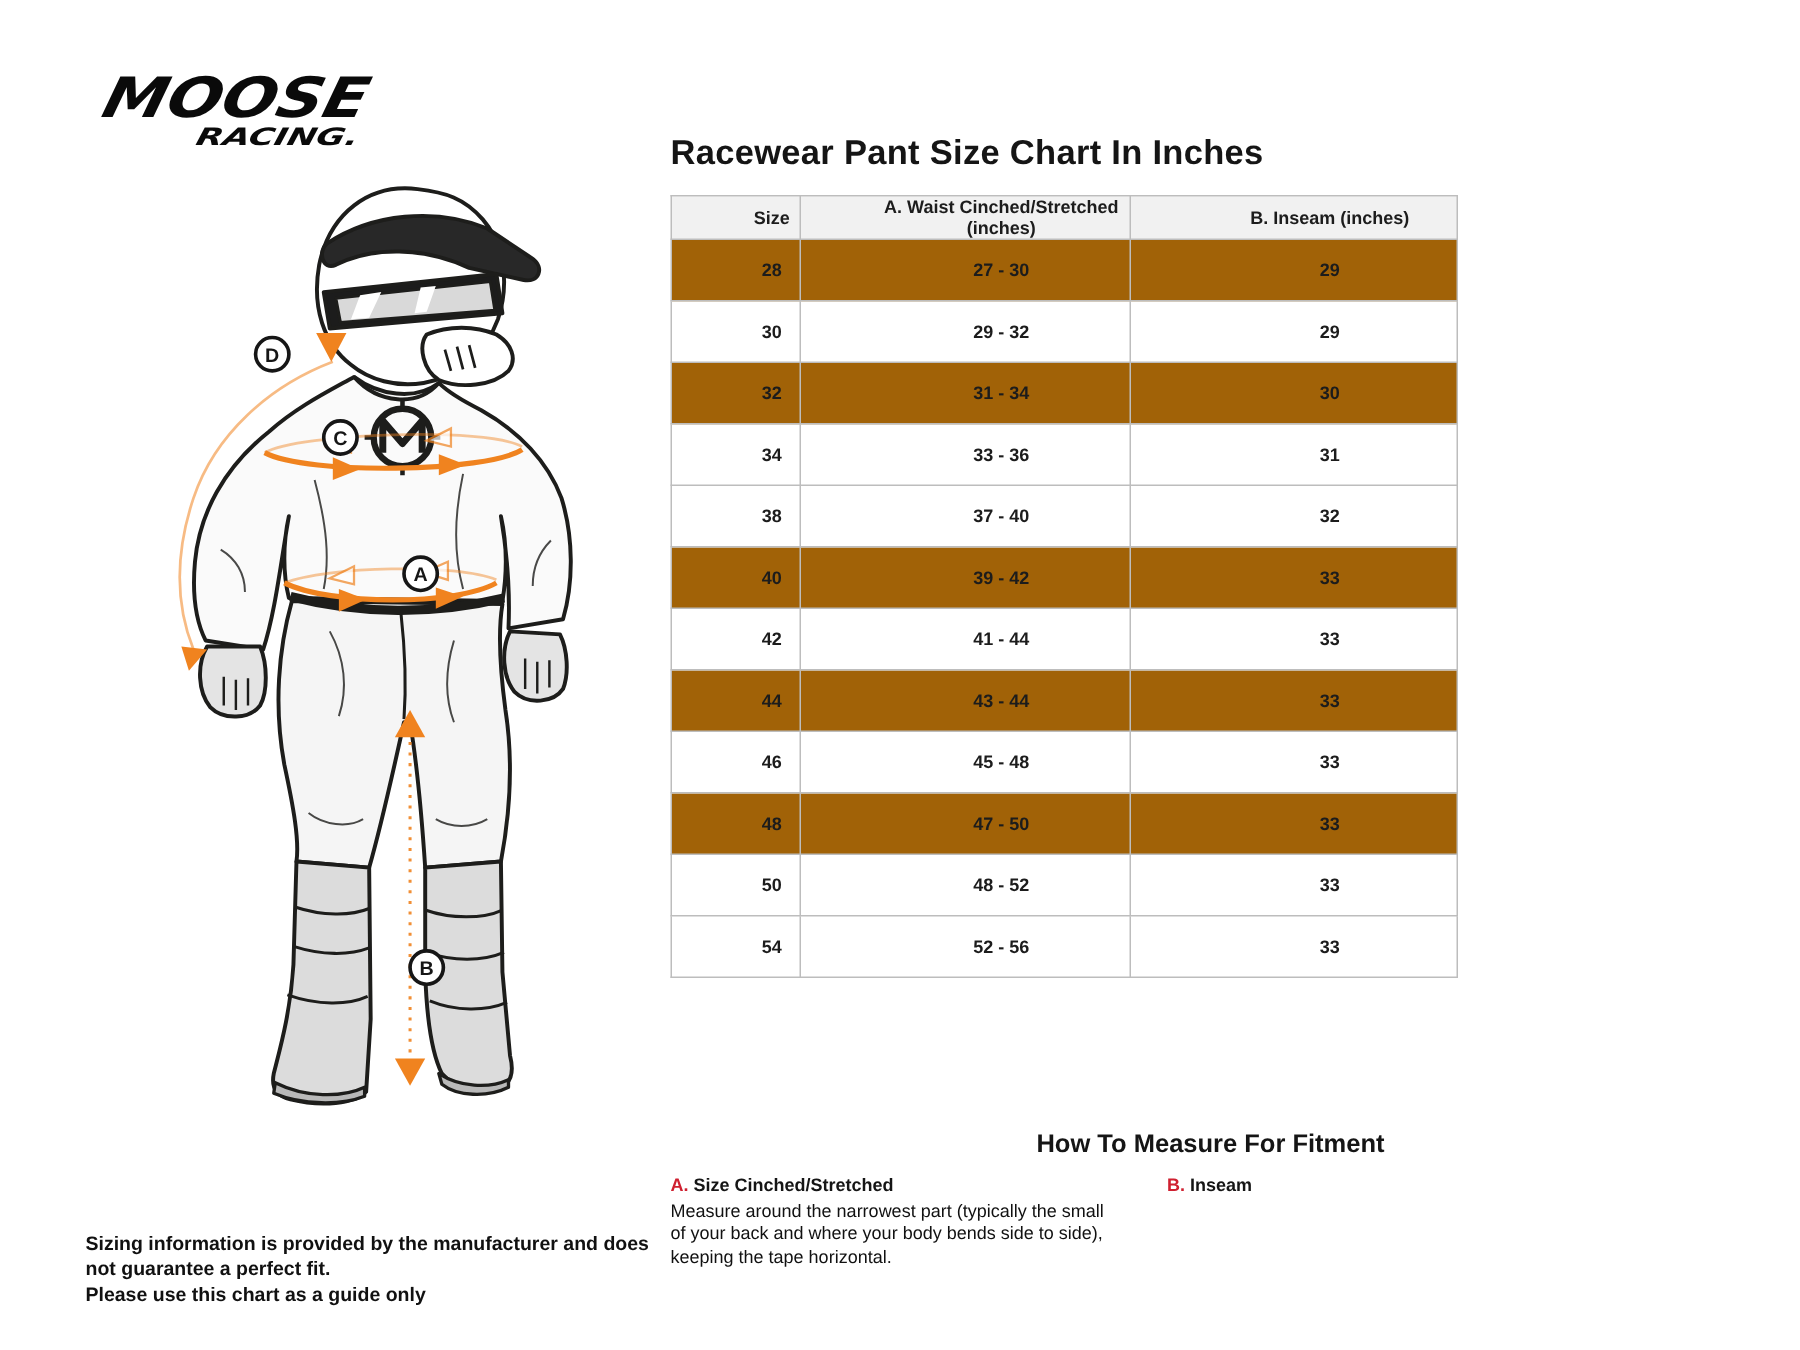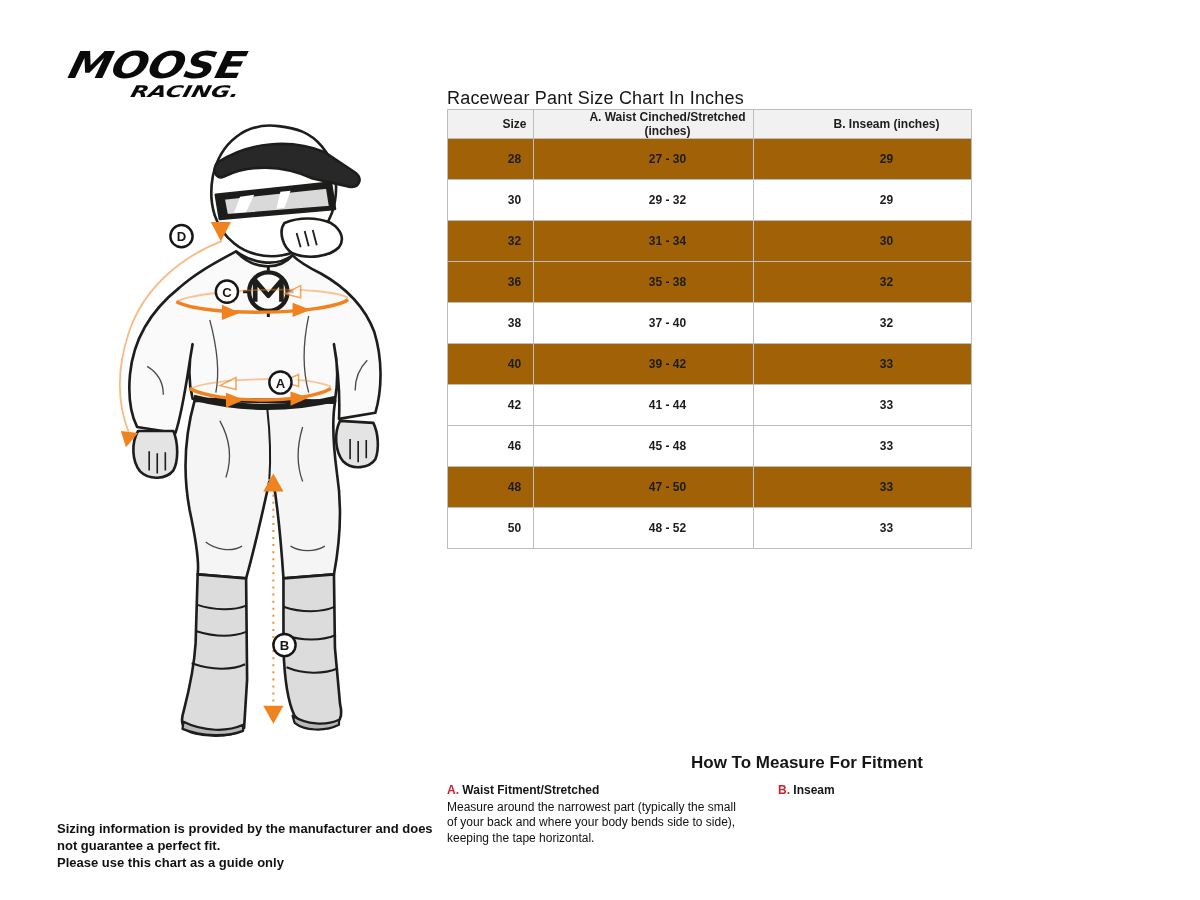--- a/index.html
+++ b/index.html
@@ -8,21 +8,21 @@
   .stage { position:relative; width:1200px; height:900px; background:#fff; }
 
   
   .logo { position:absolute; left:55px; top:44px; width:195px; height:62px; }
 
   
   .figure { position:absolute; left:38px; top:118px; width:394px; height:626px; }
 
   
   .right-col { position:absolute; left:447px; top:88px; width:524px; }
-  .chart-title { font-size:18px; font-weight:normal; letter-spacing:.2px; margin-bottom:0; }
+  .chart-title { font-size:23px; font-weight:bold; letter-spacing:.2px; margin-bottom:15px; }
 
   table.size-table { border-collapse:collapse; width:524px; table-layout:fixed; }
   table.size-table th, table.size-table td {
       border:1px solid #bdbdbd; text-align:center; vertical-align:middle;
       font-size:12px; font-weight:bold; color:#1c1c1c;padding-left:48px; }
   table.size-table th { height:28px; background:#f1f1f1; }
   table.size-table td { height:41px; background:#ffffff; }
   table.size-table tr.alt td { background:#a16207; }
   col.c-size { width:86px; } col.c-waist { width:220px; } col.c-inseam { width:218px; }
 
@@ -194,66 +194,76 @@
           <tr>
             <td>30</td>
             <td>29 - 32</td>
             <td>29</td>
           </tr>
           <tr class="alt">
             <td>32</td>
             <td>31 - 34</td>
             <td>30</td>
           </tr>
-          <tr class="alt">
-            <td>36</td>
-            <td>35 - 38</td>
-            <td>32</td>
+          <tr>
+            <td>34</td>
+            <td>33 - 36</td>
+            <td>31</td>
           </tr>
           <tr>
             <td>38</td>
             <td>37 - 40</td>
             <td>32</td>
           </tr>
           <tr class="alt">
             <td>40</td>
             <td>39 - 42</td>
             <td>33</td>
           </tr>
           <tr>
             <td>42</td>
             <td>41 - 44</td>
             <td>33</td>
           </tr>
+          <tr class="alt">
+            <td>44</td>
+            <td>43 - 44</td>
+            <td>33</td>
+          </tr>
           <tr>
             <td>46</td>
             <td>45 - 48</td>
             <td>33</td>
           </tr>
           <tr class="alt">
             <td>48</td>
             <td>47 - 50</td>
             <td>33</td>
           </tr>
           <tr>
             <td>50</td>
             <td>48 - 52</td>
+            <td>33</td>
+          </tr>
+          <tr>
+            <td>54</td>
+            <td>52 - 56</td>
             <td>33</td>
           </tr>
         </tbody>
     </table>
   </div>
 
   <div class="howto">
     <div class="howto-title">How To Measure For Fitment</div>
     <div class="howto-cols">
       <div class="howto-sec sec-a">
         <div class="sec-head">
           <span class="sec-label">A.</span>
-          <span>Waist Fitment/Stretched</span>
+          <span>Size Cinched/Stretched</span>
         </div>
         <div class="sec-text">Measure around the narrowest part (typically the small of your back and where your body bends side to side), keeping the tape horizontal.</div>
       </div>
       <div class="howto-sec sec-b">
         <div class="sec-head">
           <span class="sec-label">B.</span>
           <span>Inseam</span>
         </div>
       </div>
     </div>

